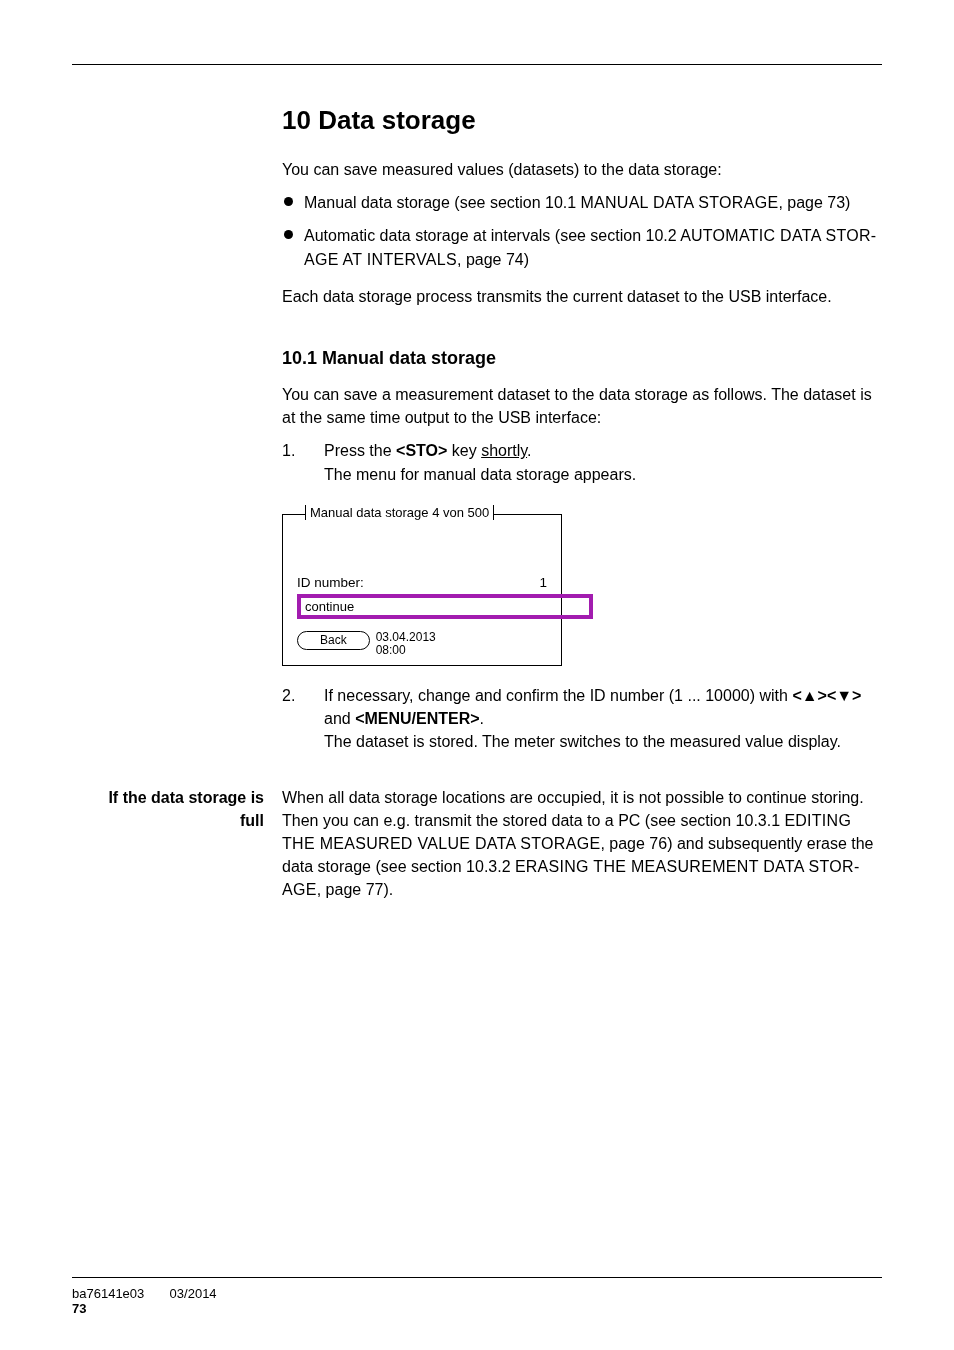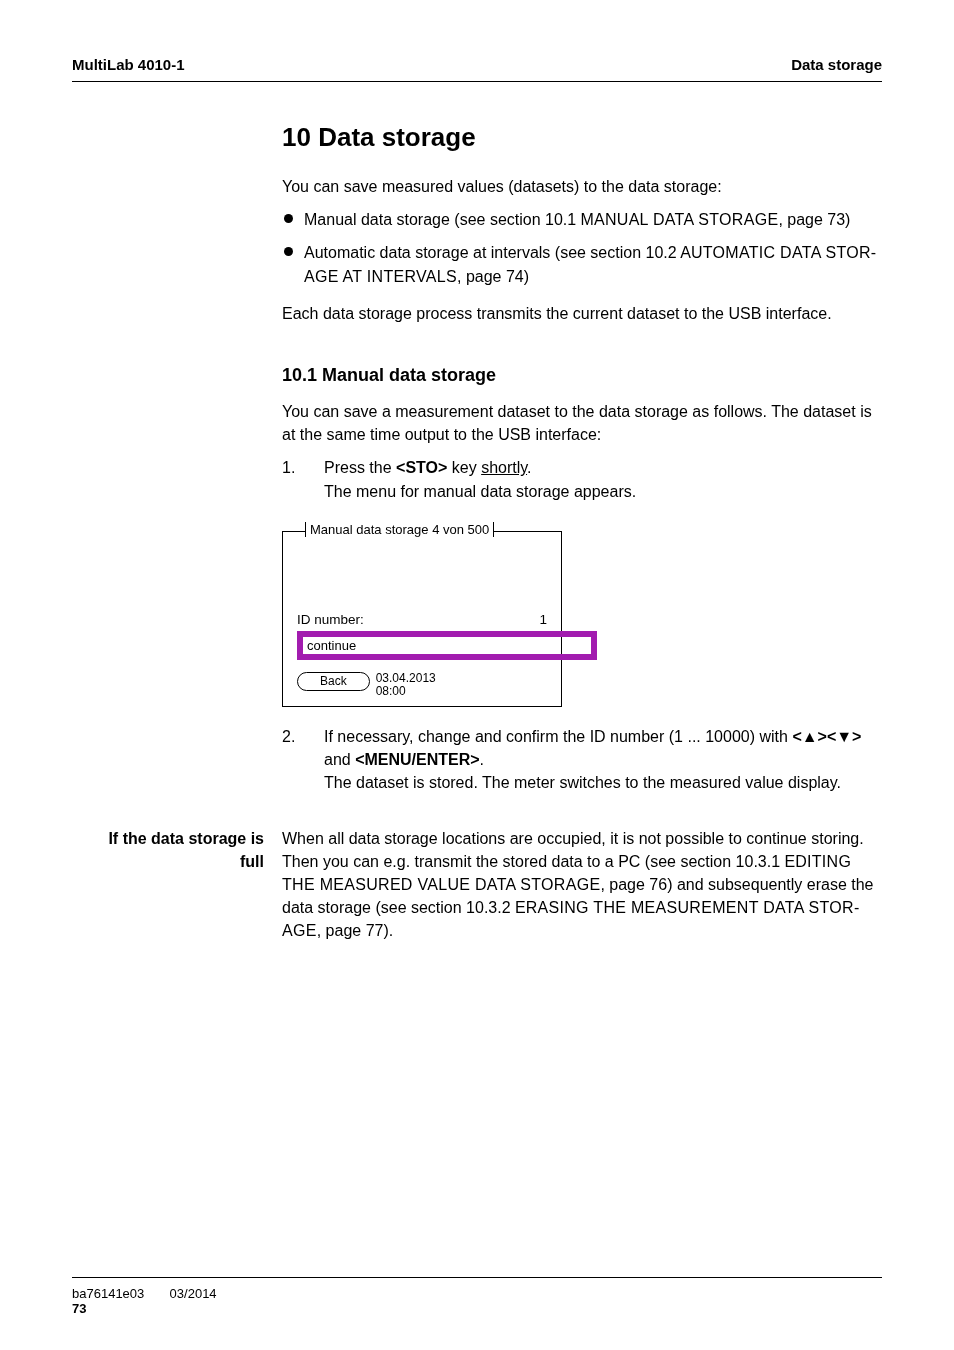--- a/index.html
+++ b/index.html
@@ -114,24 +114,24 @@
   }
   .device-lines {
     margin-top: -4px;
     line-height: 1.55;
     white-space: pre;
   }
   .id-row {
     display: flex;
     justify-content: space-between;
     align-items: flex-end;
-    margin-top: 70px;
+    margin-top: 50px;
   }
   .continue-box {
-    border: 6px solid #a21caf;
+    border: 4px solid #a21caf;
     padding: 1px 4px;
     margin-top: 4px;
     font-size: 13px;
     display: inline-block;
     width: 280px;
   }
   .footer-strip {
     margin-top: 12px;
     display: flex;
     align-items: flex-start;
@@ -187,24 +187,20 @@
   }
   .footer-page {
     font-weight: bold;
   }
 </style>
 </head>
 <body>
 
 <div class="page">
 
-  <div class="header-row">
-    <span>MultiLab 4010-1</span>
-    <span>Data storage</span>
-  </div>
   <hr class="header-rule">
 
   <div class="content">
     <h1 class="section-title">10    Data storage</h1>
 
     <p class="body-text">You can save measured values (datasets) to the data storage:</p>
 
     <ul class="bullets">
       <li>
         <span>Manual data storage (see section 10.1 M</span><span class="smallcaps">ANUAL DATA STORAGE</span><span>, page 73)</span>

